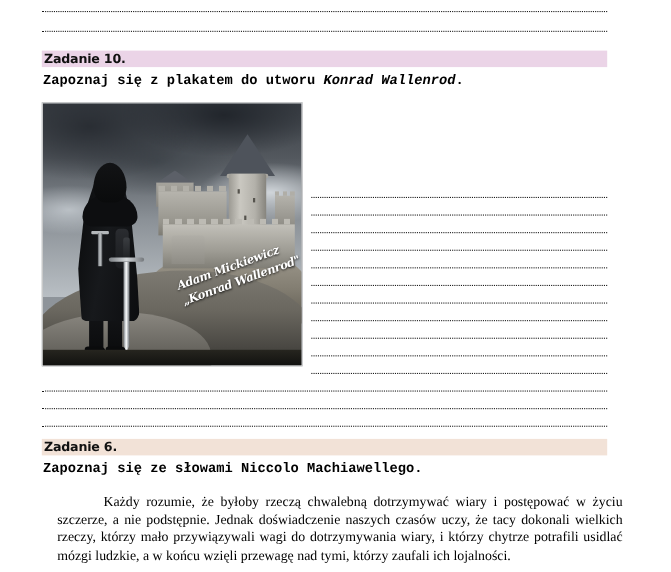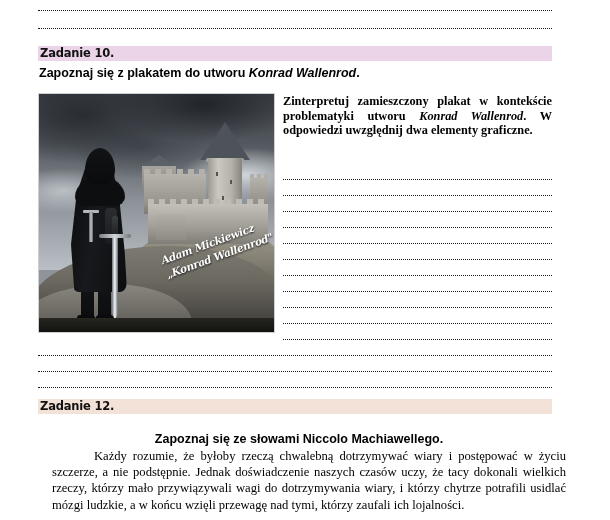--- a/index.html
+++ b/index.html
@@ -45,21 +45,21 @@
     font-size: 11.5px;
     letter-spacing: -0.2px;
     padding-left: 2px;
     color: #111111;
     line-height: 15px;
   }
   .task-subtitle {
     position: absolute;
     left: 39px;
     width: 520px;
-    font-family: Liberation Sans, sans-serif;
+    font-family: Liberation Mono, monospace;
     font-weight: bold;
     font-size: 12.5px;
     color: #000000;
     white-space: nowrap;
   }
   .task-subtitle .ital { font-style: italic; }
 
   
   .poster {
     position: absolute;
@@ -402,41 +402,38 @@
     </div>
 
     <div class="poster-bottom-strip"></div>
 
     <div class="poster-caption">
       <span class="cap1">Adam Mickiewicz</span>
       <span class="cap2">„Konrad Wallenrod"</span>
     </div>
   </div>
 
-  <div class="prompt">
-    <span>Zinterpretuj zamieszczony plakat w kontekście problematyki utworu </span><span class="ital">Konrad Wallenrod</span><span>. W odpowiedzi uwzględnij dwa elementy graficzne.</span>
-  </div>
 
   <div class="dotline" style="left:283px; top:179px; width:269px;"></div>
   <div class="dotline" style="left:283px; top:195px; width:269px;"></div>
   <div class="dotline" style="left:283px; top:211px; width:269px;"></div>
   <div class="dotline" style="left:283px; top:227px; width:269px;"></div>
   <div class="dotline" style="left:283px; top:243px; width:269px;"></div>
   <div class="dotline" style="left:283px; top:259px; width:269px;"></div>
   <div class="dotline" style="left:283px; top:275px; width:269px;"></div>
   <div class="dotline" style="left:283px; top:291px; width:269px;"></div>
   <div class="dotline" style="left:283px; top:307px; width:269px;"></div>
   <div class="dotline" style="left:283px; top:323px; width:269px;"></div>
   <div class="dotline" style="left:283px; top:339px; width:269px;"></div>
 
   <div class="dotline" style="left:38px; top:355px; width:514px;"></div>
   <div class="dotline" style="left:38px; top:371px; width:514px;"></div>
   <div class="dotline" style="left:38px; top:387px; width:514px;"></div>
 
   <div class="task-band" style="top:399px; background:#f2e2d7;">
-    <span class="task-band-label">Zadanie 12.</span>
+    <span class="task-band-label">Zadanie 6.</span>
   </div>
 
-  <div class="task-subtitle" style="top:432px;text-align:center;">Zapoznaj się ze słowami Niccolo Machiawellego.</div>
+  <div class="task-subtitle" style="top:419px;">Zapoznaj się ze słowami Niccolo Machiawellego.</div>
 
   <div class="quote">Każdy rozumie, że byłoby rzeczą chwalebną dotrzymywać wiary i postępować w życiu szczerze, a nie podstępnie. Jednak doświadczenie naszych czasów uczy, że tacy dokonali wielkich rzeczy, którzy mało przywiązywali wagi do dotrzymywania wiary, i którzy chytrze potrafili usidlać mózgi ludzkie, a w końcu wzięli przewagę nad tymi, którzy zaufali ich lojalności.</div>
 
 </div>
 
 </body></html>

